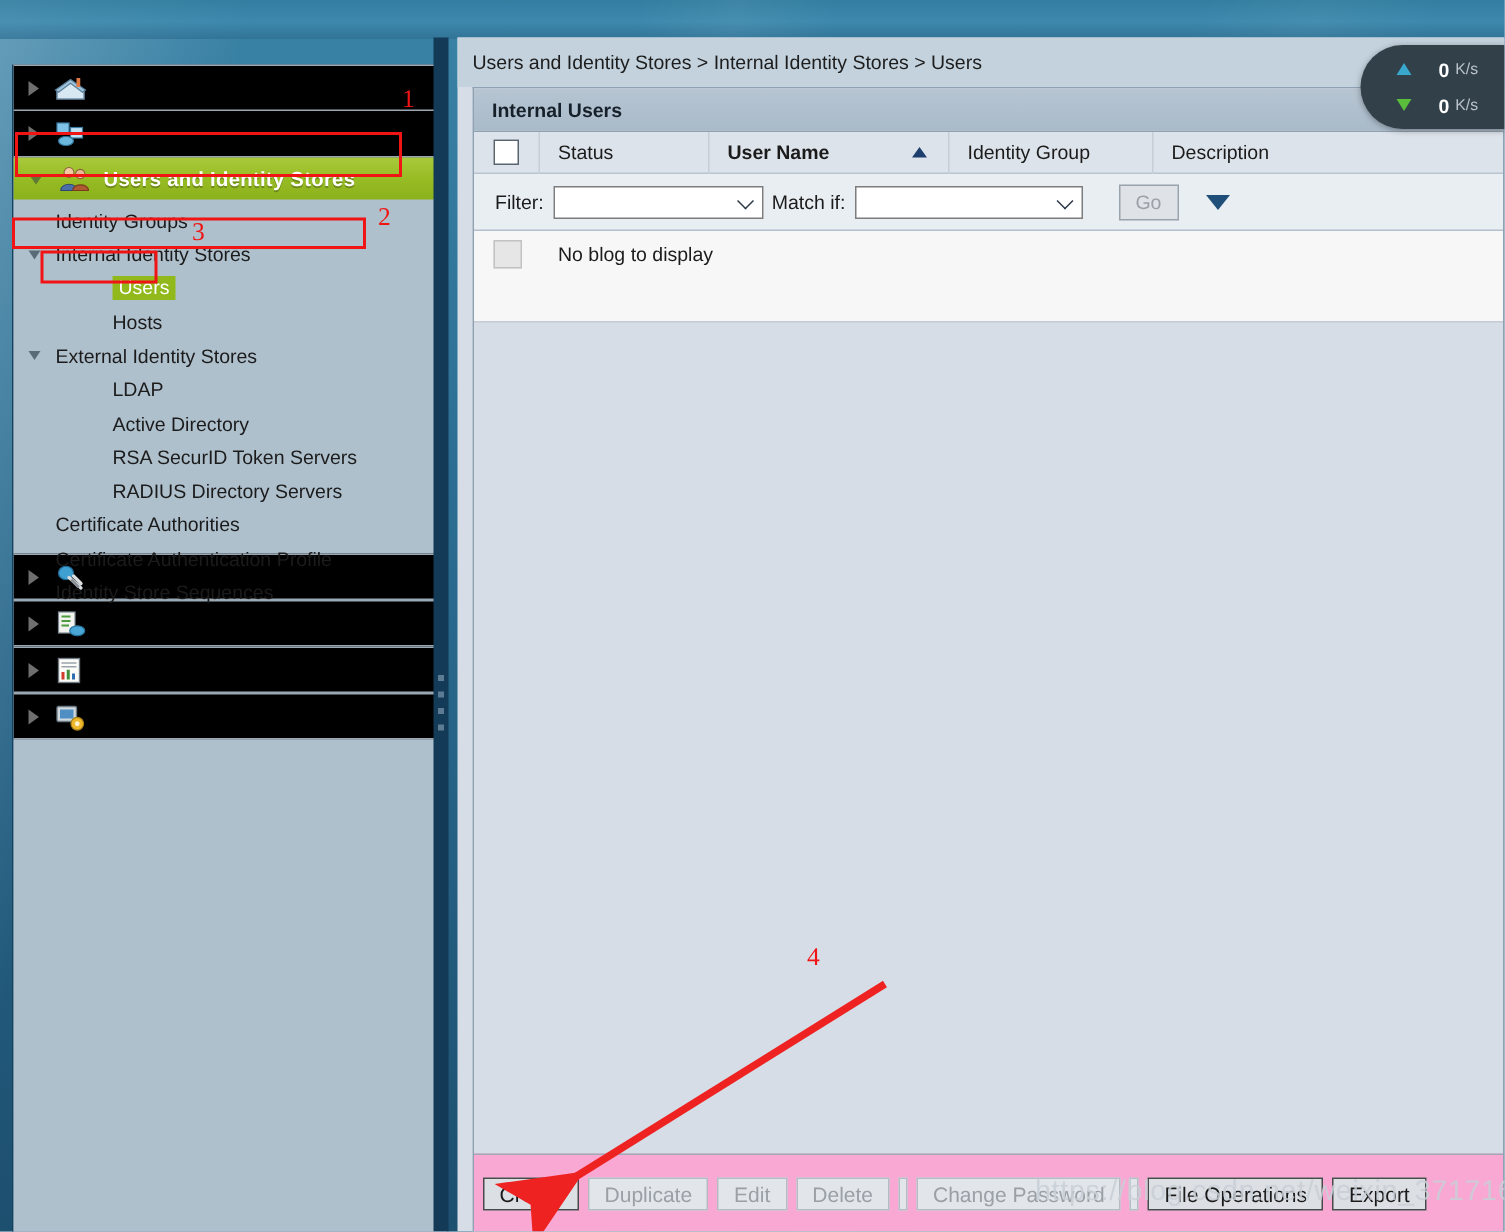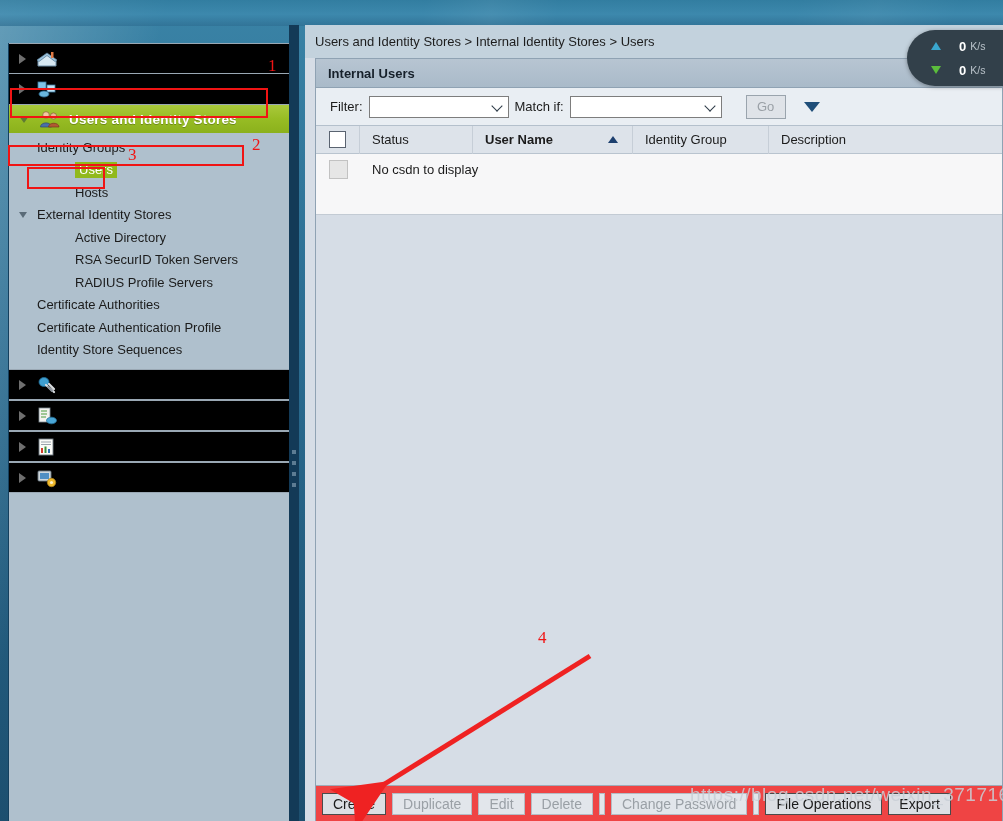--- a/index.html
+++ b/index.html
@@ -159,22 +159,22 @@
   .row-cb i{display:block;width:17px;height:17px;background:#e6e6e6;border:1px solid #c2c2c2;}
   #nodata{font-size:13px;color:#1b1b1b;padding-left:12px;}
 
   #tbody{
     position:absolute;left:0;top:155px;right:0;bottom:36px;background:#d6dde6;
     border-top:1px solid #c3cbd4;
   }
 
   
   #btnbar{
-    position:absolute;left:0;bottom:0;height:36px;width:100%;
-    background:#ef4444;border-top:1px solid #9fabb8;
+    position:absolute;left:0;bottom:0;height:52px;width:100%;
+    background:#f9a8d4;border-top:1px solid #9fabb8;
     display:flex;align-items:center;padding-left:6px;box-sizing:border-box;gap:6px;margin-top:40px;
   }
   .btn{
     height:22px;padding:0 10px;background:#e2e6eb;border:1px solid #b5bcc4;
     font-size:14px;color:#9aa0a6;display:flex;align-items:center;justify-content:center;
     box-sizing:border-box;white-space:nowrap;
   }
   .btn.on{background:#dcdfe4;border:1px solid #4a4a4a;color:#1b1b1b;}
   .btn.half{padding:0 3px;color:#b9bec4;}
 
@@ -246,38 +246,45 @@
         <path d="M9.5,18 C9.5,13 20,13 20,18 Z" fill="#b05a32" stroke="#7a3a1c" stroke-width=".7"></path>
       </svg>
     </span>
     <span class="g-label">Users and Identity Stores</span>
   </div>
 
   <div class="nav-tree" id="nav-tree">
       <div class="nav-item ind1">
         <span class="lbl">Identity Groups</span>
       </div>
+      <div class="nav-item">
+        <span class="tri down dark" style="margin-left: 10px;"></span>
+        <span class="lbl">Internal Identity Stores</span>
+      </div>
       <div class="nav-item ind2">
         <span class="lbl sel-lbl">Users</span>
       </div>
       <div class="nav-item ind2">
         <span class="lbl">Hosts</span>
       </div>
       <div class="nav-item">
         <span class="tri down dark" style="margin-left: 10px;"></span>
         <span class="lbl">External Identity Stores</span>
       </div>
       <div class="nav-item ind2">
+        <span class="lbl">LDAP</span>
+      </div>
+      <div class="nav-item ind2">
         <span class="lbl">Active Directory</span>
       </div>
       <div class="nav-item ind2">
         <span class="lbl">RSA SecurID Token Servers</span>
       </div>
       <div class="nav-item ind2">
-        <span class="lbl">RADIUS Profile Servers</span>
+        <span class="lbl">RADIUS Directory Servers</span>
       </div>
       <div class="nav-item ind1">
         <span class="lbl">Certificate Authorities</span>
       </div>
       <div class="nav-item ind1">
         <span class="lbl">Certificate Authentication Profile</span>
       </div>
       <div class="nav-item ind1">
         <span class="lbl">Identity Store Sequences</span>
       </div>
@@ -346,59 +353,59 @@
 
   <div id="breadcrumb">
     <span>Users and Identity Stores &gt;  Internal Identity Stores &gt;  Users</span>
   </div>
 
   <div id="panel">
 
     <div id="panel-head">
       <span id="panel-title">Internal Users</span>
       <span id="panel-showing">Showing 0-0 o</span>
+    </div>
+
+    <div id="thead">
+      <div class="th c0">
+        <span class="hdr-cb"></span>
+      </div>
+      <div class="th c1">
+        <span>Status</span>
+      </div>
+      <div class="th c2">
+        <span>User Name</span>
+        <span class="sortarrow"></span>
+      </div>
+      <div class="th c3">
+        <span>Identity Group</span>
+      </div>
+      <div class="th c4">
+        <span>Description</span>
+      </div>
     </div>
 
     <div id="filterbar">
       <span class="flabel">Filter:</span>
       <span class="fakesel">
         <span class="chev hollow"></span>
       </span>
       <span class="flabel">Match if:</span>
       <span class="fakesel wide">
         <span class="chev hollow"></span>
       </span>
       <span id="gobtn">Go</span>
       <span id="filter-dd"></span>
     </div>
 
-    <div id="thead">
-      <div class="th c0">
-        <span class="hdr-cb"></span>
-      </div>
-      <div class="th c1">
-        <span>Status</span>
-      </div>
-      <div class="th c2">
-        <span>User Name</span>
-        <span class="sortarrow"></span>
-      </div>
-      <div class="th c3">
-        <span>Identity Group</span>
-      </div>
-      <div class="th c4">
-        <span>Description</span>
-      </div>
-    </div>
-
     <div id="trow">
       <span class="row-cb">
           <i></i>
         </span>
-      <span id="nodata">No csdn to display</span>
+      <span id="nodata">No blog to display</span>
     </div>
 
     <div id="tbody"></div>
 
     <div id="btnbar">
         <span class="btn on">Create</span>
         <span class="btn">Duplicate</span>
         <span class="btn">Edit</span>
         <span class="btn">Delete</span>
         <span class="btn half" style="width: 6px; padding: 0px;"></span>

